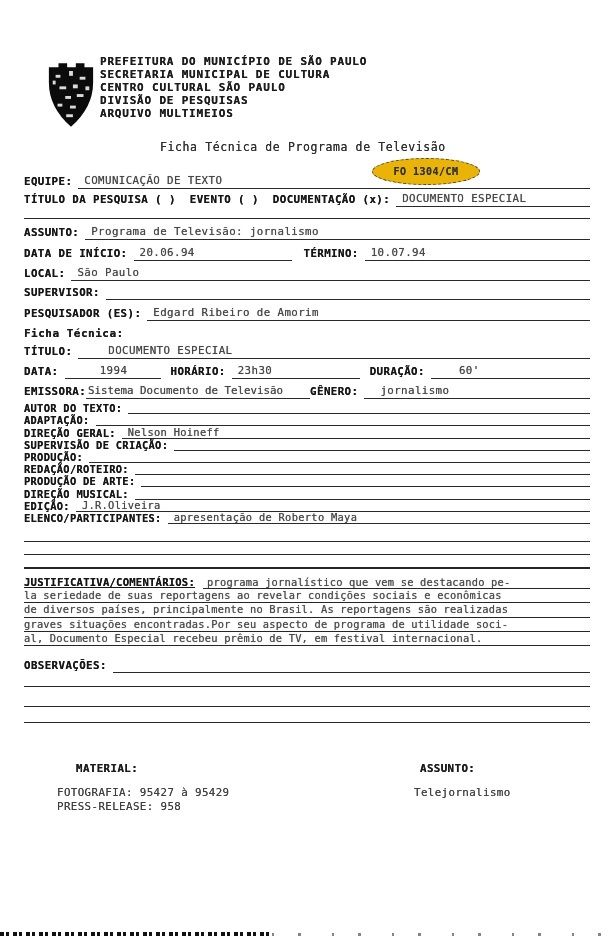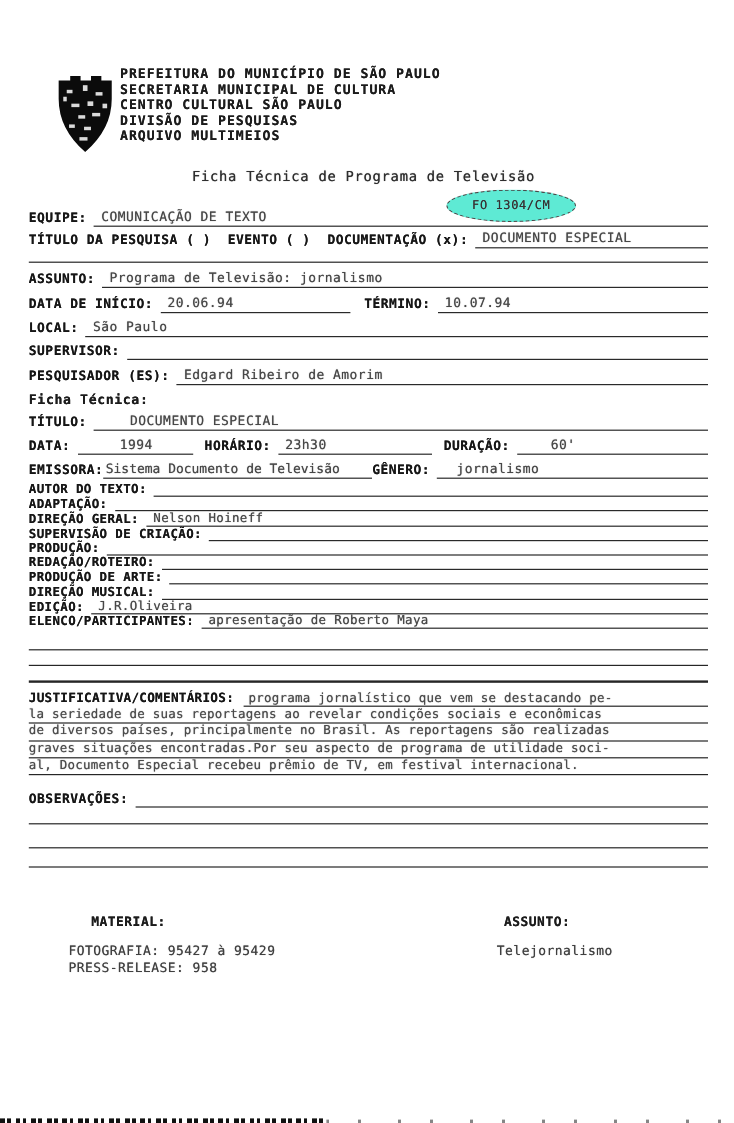--- a/index.html
+++ b/index.html
@@ -12,38 +12,39 @@
   .abs { position:absolute; }
   
   .logo { left:46px; top:60px; width:50px; height:72px; }
   .org { left:100px; top:56px; font-size:11px; font-weight:bold; letter-spacing:0.8px; line-height:12.9px; white-space:nowrap; text-shadow:0 0 0.5px #222; }
   .doc-title { left:160px; top:140px; font-size:11.5px; letter-spacing:0.6px; color:#2e2e2e; text-shadow:0 0 0.6px #444; }
   .stamp {
     left:372px; top:158px; width:106px; height:25px;
     border:1px dashed #4a4a4a; border-radius:50%;
     display:flex; align-items:center; justify-content:center;
     font-size:10px; letter-spacing:0.5px; color:#333; text-shadow:0 0 0.5px #555;
-    background:#5eead4;
+    background:#eab308;
+    font-weight:bold;
   }
   
   .row { left:24px; right:22px; display:flex; align-items:flex-end; font-size:10.8px; letter-spacing:0.4px; white-space:nowrap; }
   .lbl { font-weight:bold; color:#161616; text-shadow:0 0 0.4px #333; padding-bottom:1px; }
   .val { border-bottom:1px solid #2a2a2a; margin-left:6px; padding:0 4px 1px 6px; color:#474747; text-shadow:0 0 0.7px #6a6a6a; overflow:hidden; }
   .grow { flex:1 1 auto; }
   .hr { left:24px; right:22px; border-bottom:1px solid #262626; height:0; }
   
   .credits { left:24px; right:22px; top:402px; }
   .crow { display:flex; align-items:flex-end; height:12.2px; font-size:10.4px; letter-spacing:0.3px; white-space:nowrap; }
   .crow .lbl { padding-bottom:0; }
   .crow .val { padding-bottom:0; }
   
   .just { left:24px; right:22px; top:576px; font-size:10.4px; letter-spacing:0.2px; }
   .jline { height:13.2px; border-bottom:1px solid #262626; color:#4a4a4a; text-shadow:0 0 0.8px #707070; white-space:nowrap; overflow:hidden; }
   .jfirst { display:flex; align-items:flex-end; white-space:nowrap; height:13.2px; }
-  .jfirst .lbl { font-size:10.6px; }
+  .jfirst .lbl { font-size:10.6px;text-decoration:underline; }
   .jfirst .jtext { flex:1; border-bottom:1px solid #262626; margin-left:8px; padding-left:4px; color:#4a4a4a; text-shadow:0 0 0.8px #707070; overflow:hidden; }
   .blank { border-bottom:1px solid #262626; height:0; left:24px; right:22px; }
   
   .b { font-weight:bold; text-shadow:0 0 0.5px #222; }
   .ft { font-size:10.8px; letter-spacing:0.4px; white-space:nowrap; }
   .ftv { color:#3f3f3f; text-shadow:0 0 0.6px #666; }
   
   .speckle1 { left:0; bottom:0; height:4px; width:270px;
     background:repeating-linear-gradient(90deg,#111 0 4px,transparent 4px 6px,#111 6px 9px,transparent 9px 13px); }
   .speckle2 { left:272px; bottom:0; height:3px; width:340px; opacity:0.55;

